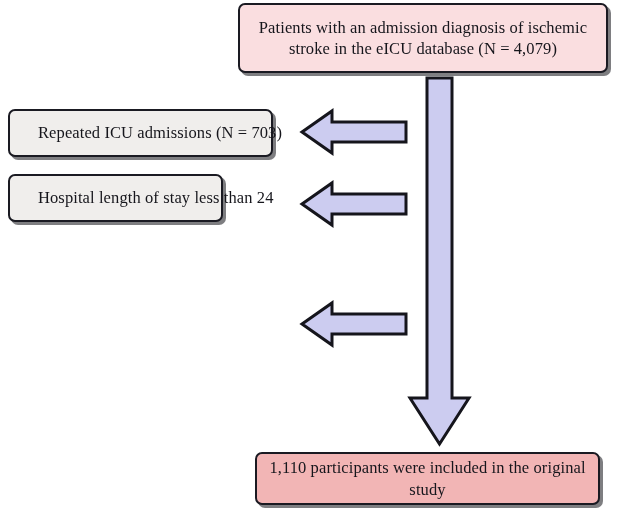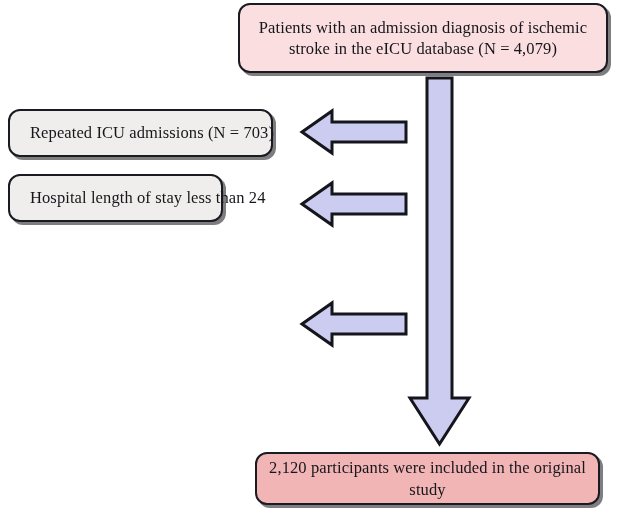--- a/index.html
+++ b/index.html
@@ -13,21 +13,21 @@
     height: 513px;
     background: #ffffff;
     overflow: hidden;
     font-family: "Liberation Serif", "DejaVu Serif", serif;
   }
 
   .node {
     position: absolute;
     box-sizing: border-box;
     border: 2px solid #1a1a22;
-    border-radius: 12px;
+    border-radius: 7px;
     box-shadow: 3px 3px 0 rgba(20,20,26,0.55);
     display: flex;
     flex-direction: column;
     justify-content: center;
     color: #16161c;
   }
 
   .node-pink-light {
     background: #fadee0;
   }
@@ -42,21 +42,21 @@
     font-size: 16.5px;
     line-height: 1.28;
     letter-spacing: 0.1px;
   }
   .center-text {
     text-align: center;
     padding: 0 10px;
   }
   .left-text {
     text-align: right;
-    padding: 0 20px;
+    padding: 0 28px;
   }
   .left-text .line {
     display: block;
     white-space: nowrap;
   }
   .multi .line {
     display: block;
     white-space: nowrap;
     margin: 1.5px 0;
   }
@@ -123,18 +123,18 @@
 
 
   <div class="arrow-left" style="left:300px; top:300px; width:108px; height:48px;">
     <svg width="108" height="48" viewBox="0 0 108 48">
       <polygon class="arrow-shape" points="0,24 30,3 30,14 104,14 104,34 30,34 30,45" transform="translate(2,0)"></polygon>
     </svg>
   </div>
 
   <div class="node node-pink-deep" style="left:255px; top:452px; width:345px; height:53px;">
     <div class="node-text center-text">
-      <span class="line">2,120 participants were included in the</span>
+      <span class="line">1,110 participants were included in the</span>
       <span class="line">original study</span>
     </div>
   </div>
 
 </div>
 
 </body></html>

